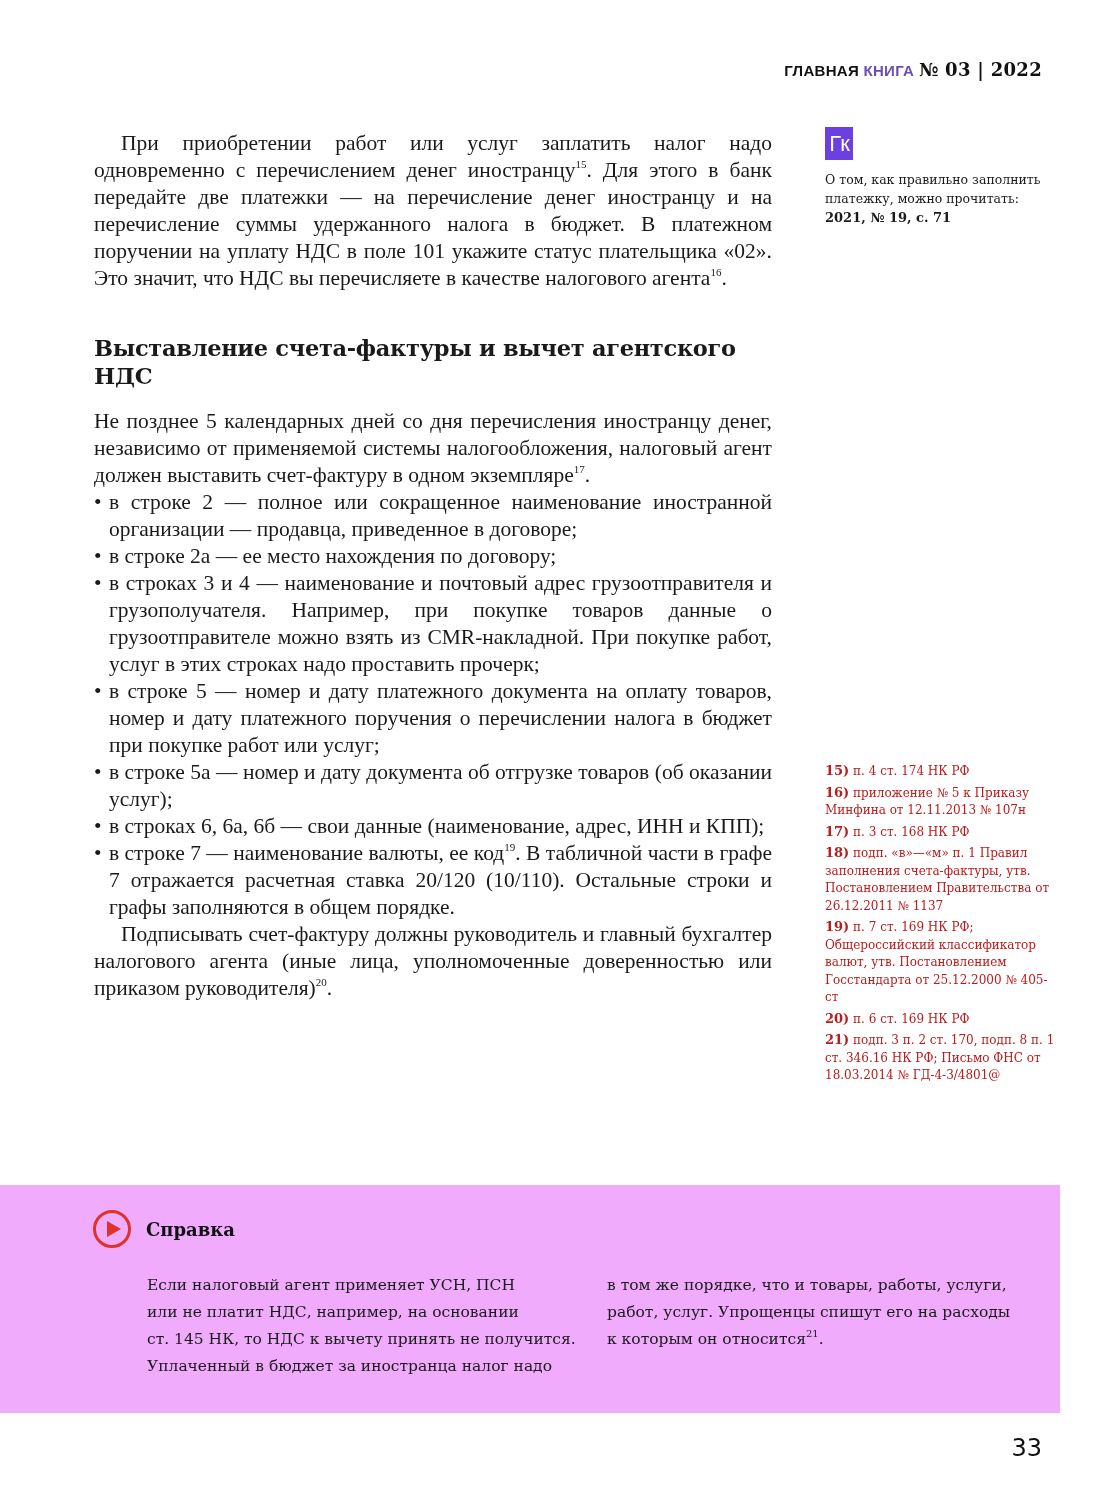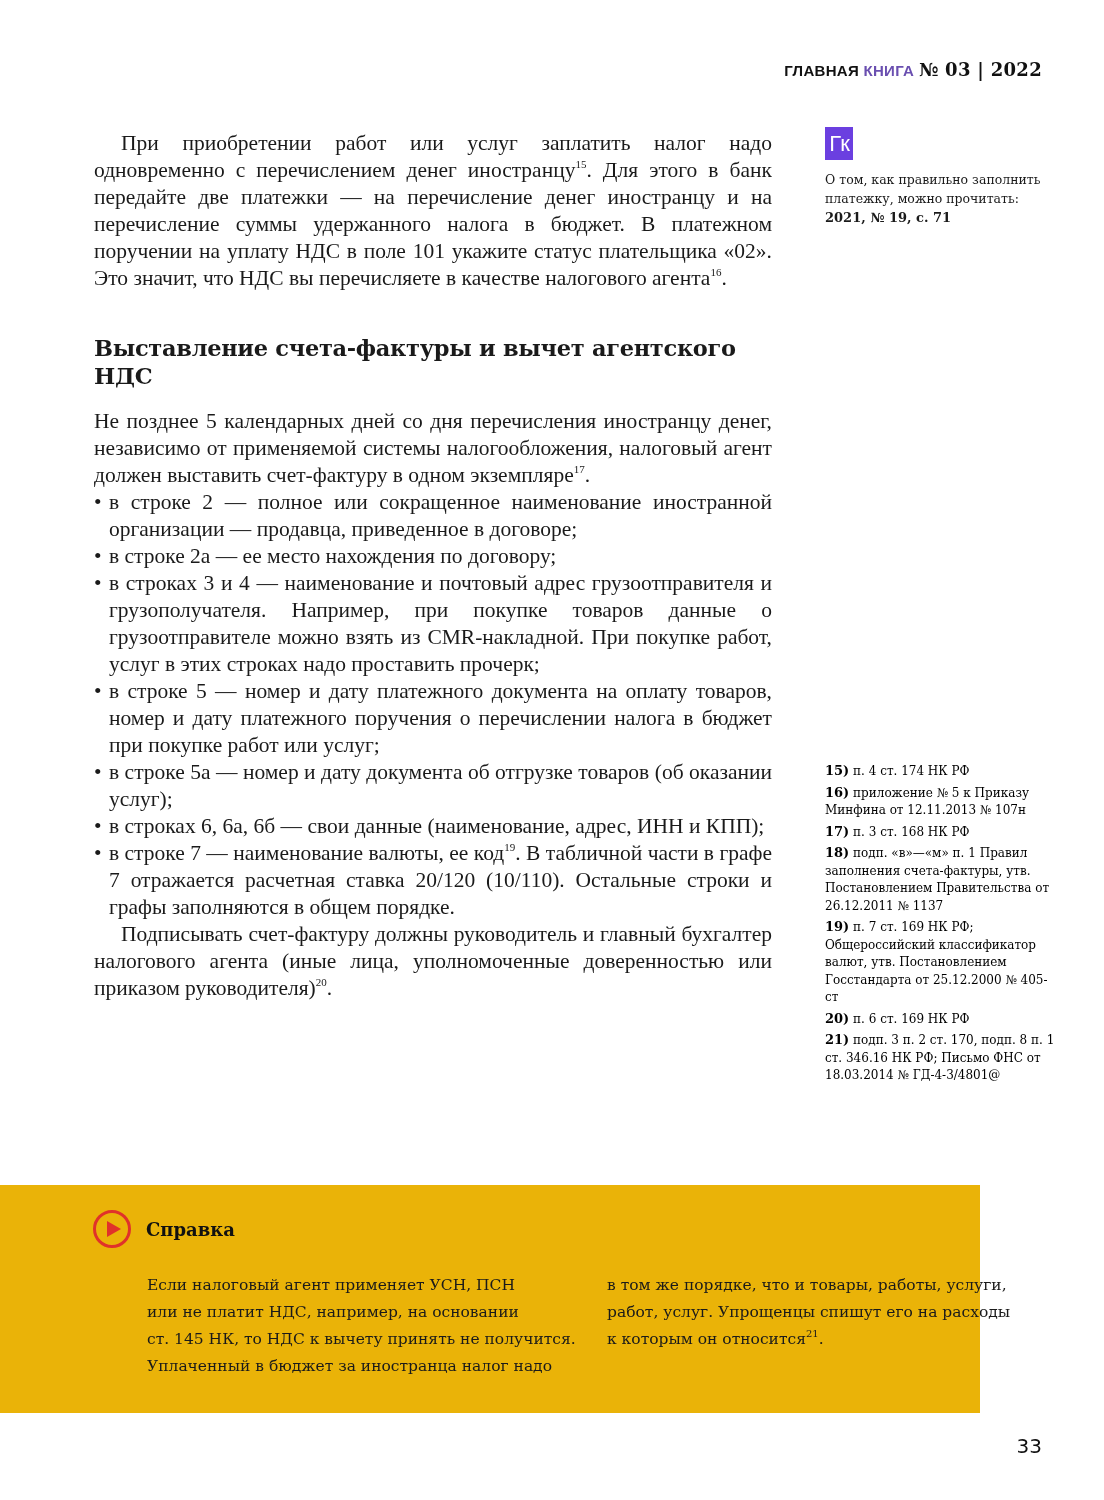--- a/index.html
+++ b/index.html
@@ -41,28 +41,28 @@
   .gk-logo {
     width: 28px; height: 33px; background: #6b3fe0; color: #fff;
     font-family: "Liberation Sans", sans-serif; font-weight: normal; font-size: 22px;
     display: flex; align-items: center; justify-content: center; margin-bottom: 10px;
     letter-spacing: -1px;
   }
   .sidebar-ref .ref-bold { font-weight: bold; font-size: 13px; }
 
   .footnotes {
     position: absolute; left: 825px; top: 762px; width: 230px;
-    font-family: "DejaVu Serif", serif; font-size: 12px; line-height: 17.5px; color: #000000;
+    font-family: "DejaVu Serif", serif; font-size: 12px; line-height: 17.5px; color: #b91c1c;
   }
   .footnotes .fn { margin-bottom: 3px; }
   .footnotes .num { font-weight: bold; font-size: 13px; }
 
   .info-box {
-    position: absolute; left: 0; top: 1185px; width: 980px; height: 228px;
-    background: #eab308;
+    position: absolute; left: 0; top: 1185px; width: 1060px; height: 228px;
+    background: #f0abfc;
   }
   .info-box .scallop {
     position: absolute; top: -4px; left: 0; width: 100%; height: 8px;
     background: radial-gradient(circle at 5px 0px, #ffffff 3.5px, transparent 4px) repeat-x;
     background-size: 10px 8px;
   }
   .info-head {
     position: absolute; left: 92px; top: 24px; display: flex; align-items: center;
   }
   .play-icon { width: 40px; height: 40px; }
@@ -74,21 +74,21 @@
     position: absolute; top: 87px; width: 440px;
     font-family: "DejaVu Serif", serif; font-size: 15.5px; line-height: 27px; color: #1a1a1a;
   }
   .info-col.left { left: 147px; }
   .info-col.right { left: 607px; }
   .info-col .line { white-space: nowrap; display: block; }
   .info-col sup { font-size: 10px; line-height: 0; vertical-align: 7px; }
 
   .page-number {
     position: absolute; right: 62px; top: 1434px;
-    font-family: "DejaVu Sans", sans-serif; font-size: 20px; color: #111;
+    font-family: "DejaVu Sans", sans-serif; font-size: 24px; color: #111;
   }
 </style>
 </head>
 <body>
 
 <div class="header">
   <span class="brand1">ГЛАВНАЯ</span>
   <span class="brand2">КНИГА</span>
   <span class="issue">№ 03 | 2022</span>
 </div>

